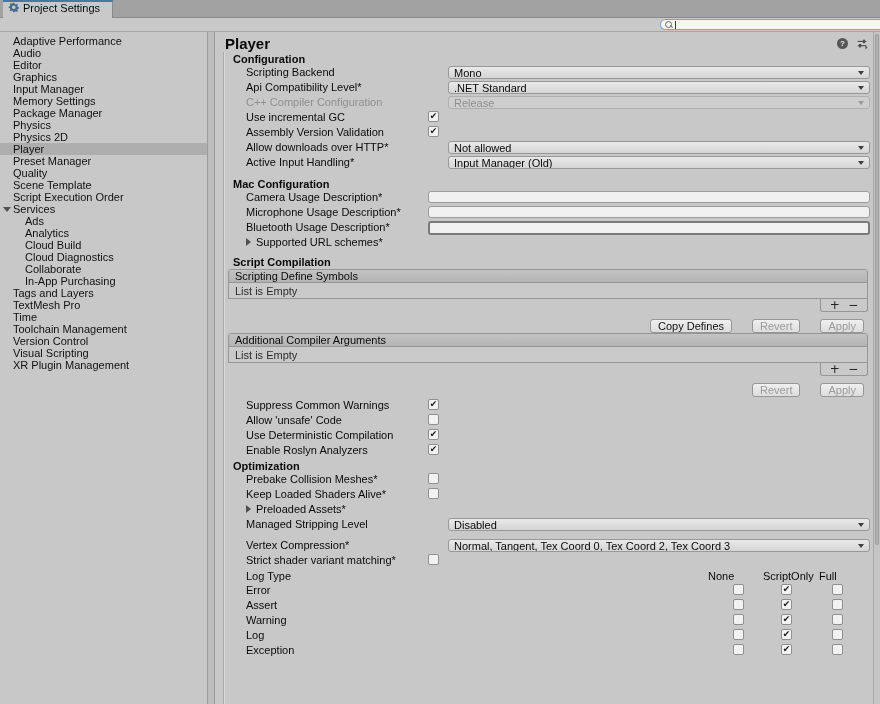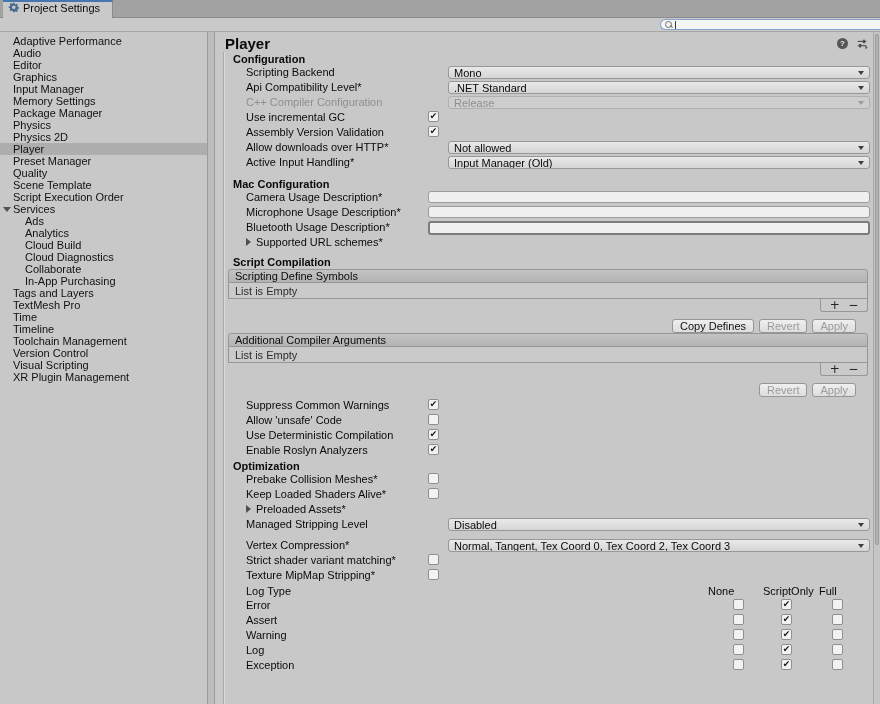--- a/index.html
+++ b/index.html
@@ -88,21 +88,21 @@
   .list-head { height:14px; background:linear-gradient(#c3c3c3,#b3b3b3);
     border:1px solid #969696; border-radius:3px 3px 0 0; display:flex;
     align-items:center; padding-left:6px; }
   .list-body { height:16px; background:#cacaca; border:1px solid #969696; border-top:none;
     display:flex; align-items:center; padding-left:6px; color:#2c2c2c; }
   .list-foot { height:13px; display:flex; justify-content:flex-end; }
   .foot-box { width:48px; background:#cacaca; border:1px solid #969696; border-top:none;
     border-radius:0 0 3px 3px; display:flex; align-items:center;
     justify-content:space-evenly; }
   .pm { font-size:12px; line-height:10px; color:#222; font-family:"DejaVu Sans",sans-serif; }
-  .btnrow { display:flex; justify-content:flex-end; gap:5px; padding-right:24px;margin-top:7px; }
+  .btnrow { display:flex; justify-content:flex-end; gap:20px; padding-right:16px;margin-top:7px; }
   .btn { height:14px; background:linear-gradient(#efefef,#dddddd); border:1px solid #969696;
     border-radius:3px; padding:0 7px; display:flex; align-items:center; color:#111; }
   .btn.disabled { color:#9b9b9b; }
   
   .st-row { height:15px; position:relative; display:flex; align-items:center; padding-left:31px; }
   .st-head-row { height:13px; position:relative; display:flex; align-items:center; padding-left:31px; }
   .pos { position:absolute; }
   .h-none { left:493px; } .h-script { left:548px; } .h-full { left:604px; }
   .c1 { left:518px; top:2px; } .c2 { left:566px; top:2px; } .c3 { left:617px; top:2px; }
 </style>
@@ -149,21 +149,20 @@
     </div>
     <div class="side-item child">Ads</div>
     <div class="side-item child">Analytics</div>
     <div class="side-item child">Cloud Build</div>
     <div class="side-item child">Cloud Diagnostics</div>
     <div class="side-item child">Collaborate</div>
     <div class="side-item child">In-App Purchasing</div>
     <div class="side-item">Tags and Layers</div>
     <div class="side-item">TextMesh Pro</div>
     <div class="side-item">Time</div>
-    <div class="side-item">Timeline</div>
     <div class="side-item">Toolchain Management</div>
     <div class="side-item">Version Control</div>
     <div class="side-item">Visual Scripting</div>
     <div class="side-item">XR Plugin Management</div>
   </div>
 
   <div class="splitter"></div>
 
   <div class="main">
     <div class="vline"></div>
@@ -363,26 +362,20 @@
             <span class="arrow"></span>
           </span>
         </span>
     </div>
     <div class="row">
       <span class="lbl">Strict shader variant matching*</span>
       <span class="val">
           <span class="cb"></span>
         </span>
     </div>
-    <div class="row">
-      <span class="lbl">Texture MipMap Stripping*</span>
-      <span class="val">
-          <span class="cb"></span>
-        </span>
-    </div>
 
     <div class="st-head-row">
       <span>Log Type</span>
       <span class="pos h-none">None</span>
       <span class="pos h-script">ScriptOnly</span>
       <span class="pos h-full">Full</span>
     </div>
     <div class="st-row">
       <span>Error</span>
       <span class="cb pos c1"></span>

